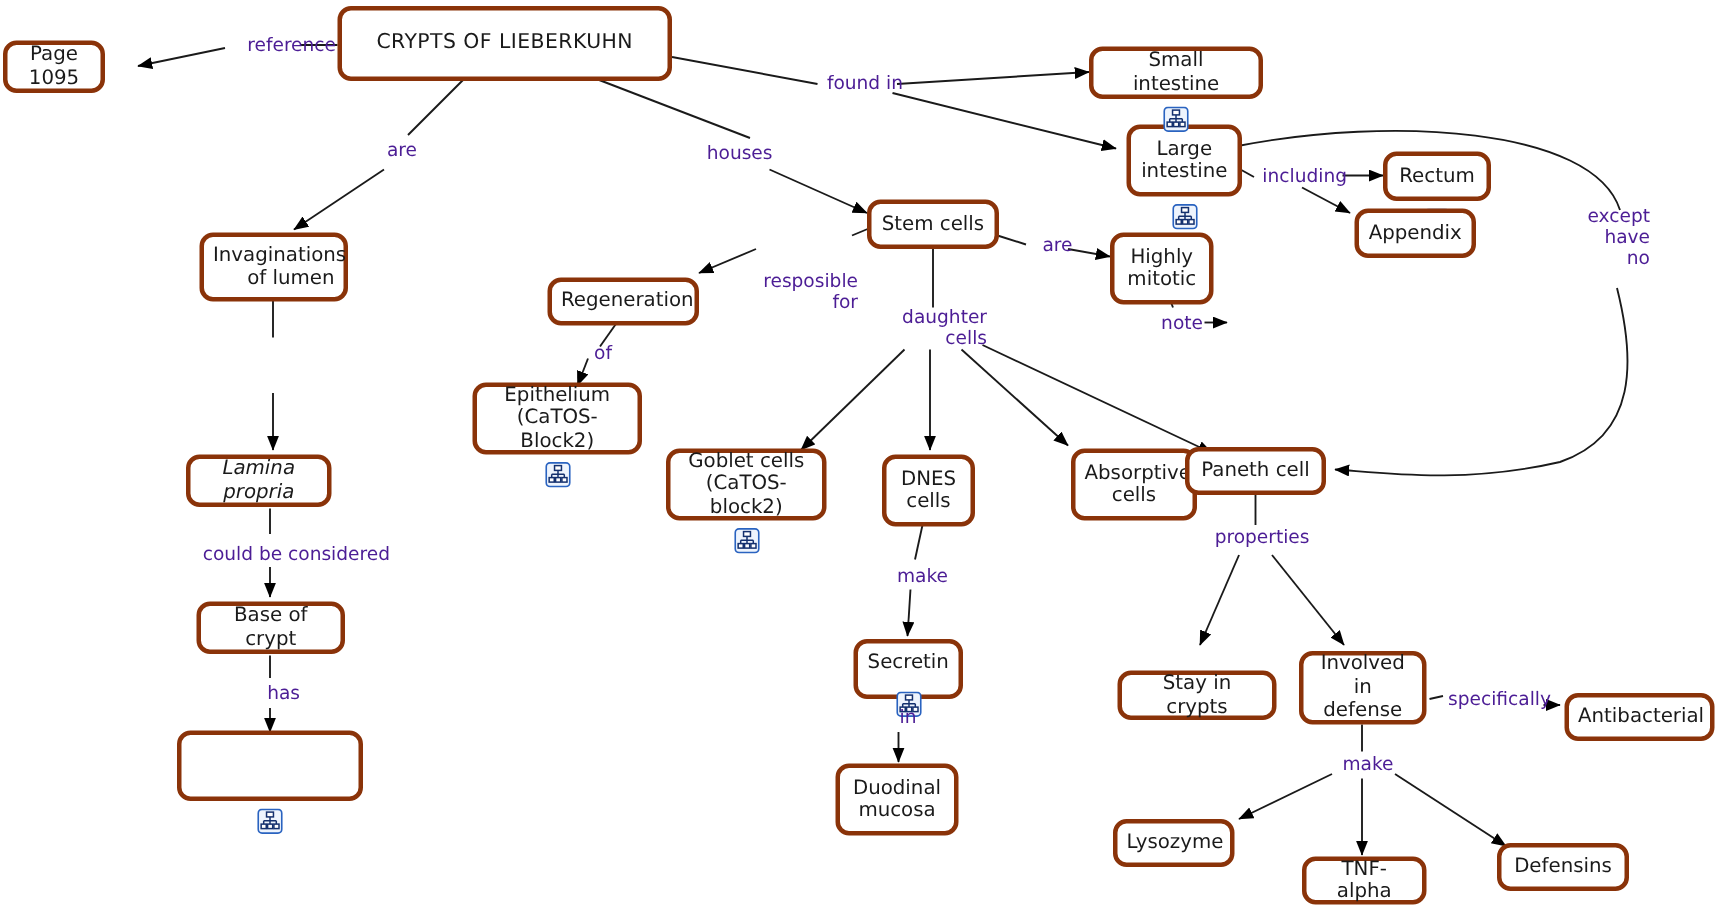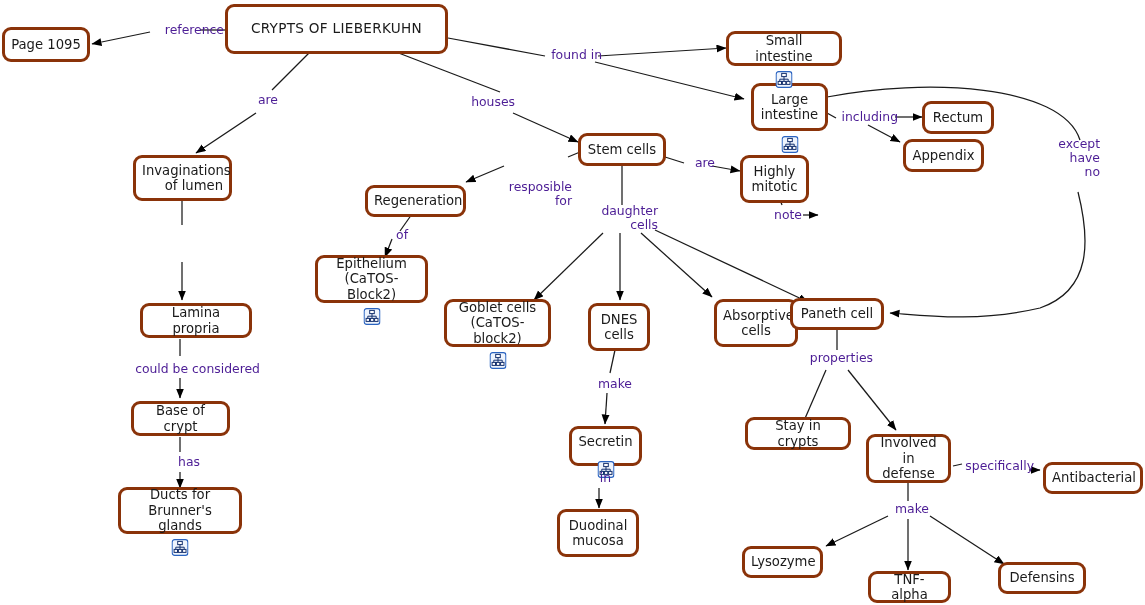--- a/index.html
+++ b/index.html
@@ -145,21 +145,21 @@
       <path d="M888,516 L826,546" marker-end="url(#arw)"></path>
       <path d="M908,519 L908,570" marker-end="url(#arw)"></path>
       <path d="M930,516 L1004,564" marker-end="url(#arw)"></path>
     </g>
   </svg>
 
   <div class="node title-node" style="left:225px; top:4px; width:223px; height:50px;">
     <span class="node-label">CRYPTS OF LIEBERKUHN</span>
   </div>
 
-  <div class="node" style="left:2px; top:27px; width:88px; height:35px;">
+  <div class="node" style="left:2px; top:27px; width:68px; height:35px;">
     <span class="node-label">Page 1095</span>
   </div>
 
   <div class="node" style="left:751px; top:83px; width:77px; height:48px;">
     <span class="node-label">Large
 intestine</span>
     <span class="map-icon">
       <svg viewBox="0 0 17 17" width="17" height="17">
         <rect x="0.6" y="0.6" width="15.8" height="15.8" rx="2.6" fill="#eef4fd" stroke="#2a63c0" stroke-width="1.2"></rect>
         <rect x="6.2" y="2.4" width="4.6" height="3.2" fill="#ffffff" stroke="#14306e" stroke-width="1"></rect>
@@ -201,31 +201,29 @@
 
   <div class="node" style="left:903px; top:139px; width:81px; height:33px;">
     <span class="node-label">Appendix</span>
   </div>
 
   <div class="node" style="left:133px; top:155px; width:99px; height:46px;text-align:right;">
     <span class="node-label">Invaginations
 of lumen</span>
   </div>
 
-  <div class="node" style="left:140px; top:303px; width:112px; height:35px;">
+  <div class="node" style="left:124px; top:303px; width:97px; height:35px;font-style:italic;">
     <span class="node-label">Lamina propria</span>
   </div>
 
   <div class="node" style="left:131px; top:401px; width:99px; height:35px;">
     <span class="node-label">Base of crypt</span>
   </div>
 
   <div class="node" style="left:118px; top:487px; width:124px; height:47px;">
-    <span class="node-label">Ducts for
-Brunner's glands</span>
     <span class="map-icon">
       <svg viewBox="0 0 17 17" width="17" height="17">
         <rect x="0.6" y="0.6" width="15.8" height="15.8" rx="2.6" fill="#eef4fd" stroke="#2a63c0" stroke-width="1.2"></rect>
         <rect x="6.2" y="2.4" width="4.6" height="3.2" fill="#ffffff" stroke="#14306e" stroke-width="1"></rect>
         <path d="M8.5,5.6 L8.5,8.2 M4.3,8.2 L12.7,8.2 M4.3,8.2 L4.3,10.4 M8.5,8.2 L8.5,10.4 M12.7,8.2 L12.7,10.4" stroke="#14306e" stroke-width="1" fill="none"></path>
         <rect x="2.6" y="10.4" width="3.4" height="3" fill="#ffffff" stroke="#14306e" stroke-width="1"></rect>
         <rect x="6.9" y="10.4" width="3.4" height="3" fill="#ffffff" stroke="#14306e" stroke-width="1"></rect>
         <rect x="11.1" y="10.4" width="3.4" height="3" fill="#ffffff" stroke="#14306e" stroke-width="1"></rect>
       </svg>
     </span>
@@ -301,21 +299,21 @@
         <rect x="11.1" y="10.4" width="3.4" height="3" fill="#ffffff" stroke="#14306e" stroke-width="1"></rect>
       </svg>
     </span>
   </div>
 
   <div class="node" style="left:557px; top:509px; width:82px; height:48px;">
     <span class="node-label">Duodinal
 mucosa</span>
   </div>
 
-  <div class="node" style="left:745px; top:417px; width:106px; height:33px;text-align:center;">
+  <div class="node" style="left:745px; top:447px; width:106px; height:33px;text-align:center;">
     <span class="node-label">Stay in crypts</span>
   </div>
 
   <div class="node" style="left:866px; top:434px; width:85px; height:49px;">
     <span class="node-label">Involved
 in defense</span>
   </div>
 
   <div class="node" style="left:1043px; top:462px; width:100px; height:32px;">
     <span class="node-label">Antibacterial</span>

